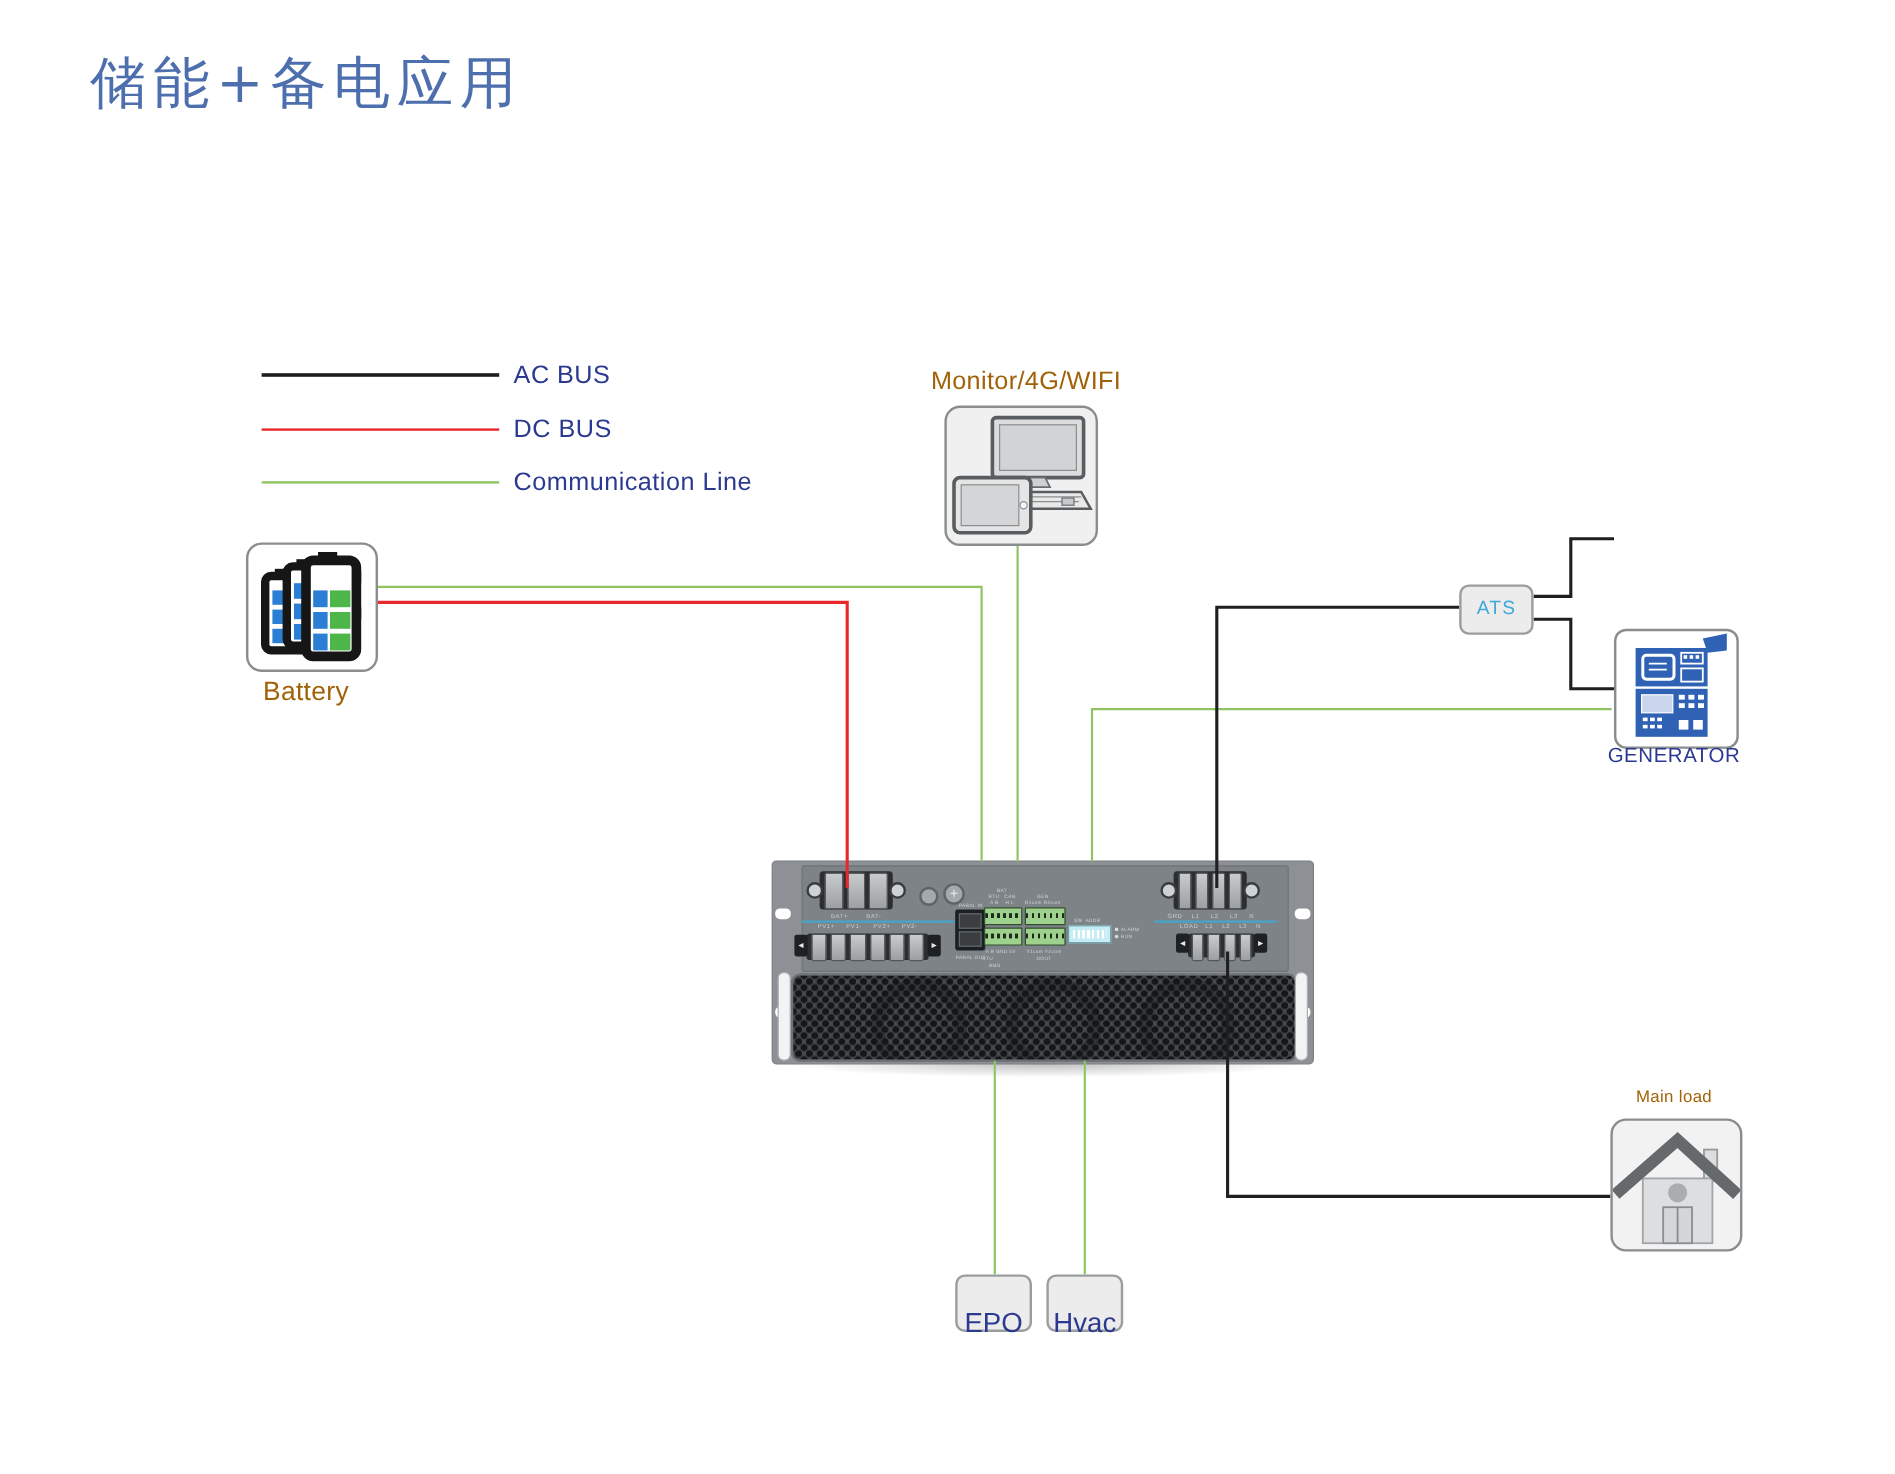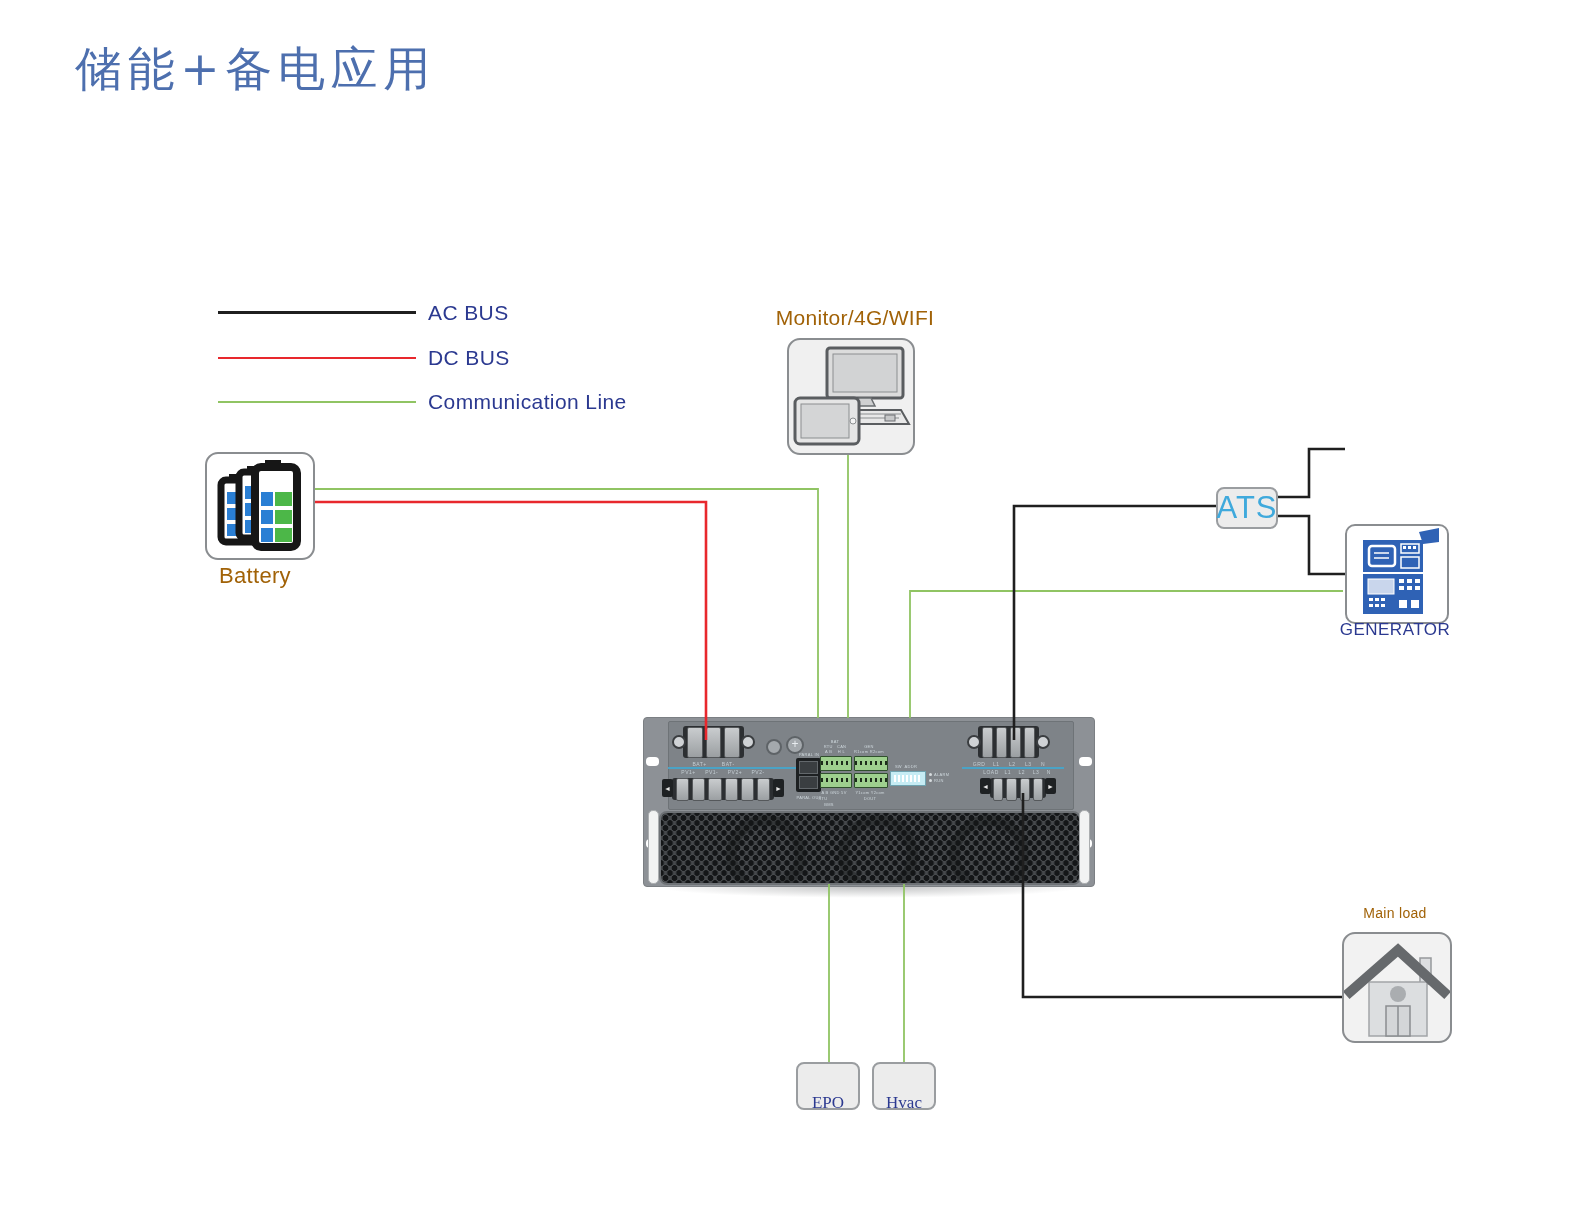--- a/index.html
+++ b/index.html
@@ -11,22 +11,22 @@
          font-size:47px;color:#4d6fae;letter-spacing:0.12em;font-weight:500;}
   
   .legend-line{height:0;border-top-style:solid;width:198px;left:218px;}
   .legend-label{left:428px;font-size:21px;color:#2b3990;letter-spacing:0.4px;}
   
   .nbox{border:2px solid #8a8d90;border-radius:13px;background:#f4f4f4;}
   .nlabel{font-size:21px;color:#a16207;text-align:center;letter-spacing:0.3px;}
   .nlabel-sm{font-size:17px;color:#2b3990;text-align:center;letter-spacing:0.5px;}
   .smallbox{border:2px solid #9a9da0;border-radius:8px;background:#ececec;
             display:flex;align-items:center;justify-content:center;}
-  .serifword{font-family:Liberation Serif, serif;font-size:17px;color:#2b3990;margin-top:33px;}
-  .ats-word{font-size:31px;color:#3fa9dc;letter-spacing:1px;}
+  .serifword{font-family:Liberation Sans, sans-serif;font-size:23px;color:#2b3990;margin-top:33px;}
+  .ats-word{font-size:16px;color:#3fa9dc;letter-spacing:1px;}
   .pre{white-space:pre;}
   
   .ups{left:643px;top:717px;width:450px;height:168px;background:#8d9196;border-radius:4px;
        border:1px solid #7b7f83;}
   .ups-panel{left:24px;top:3px;width:404px;height:87px;background:#7e8388;
              border:1px solid #6e7377;border-radius:2px;}
   .slot{width:13px;height:9px;background:#ffffff;border-radius:4px;}
   .grille{left:15px;top:93px;width:418px;height:70px;border-radius:8px;border:2px solid #6e7276;
           background-color:#46494c;
           background-image:radial-gradient(circle,#141618 2.6px,transparent 3.2px),

